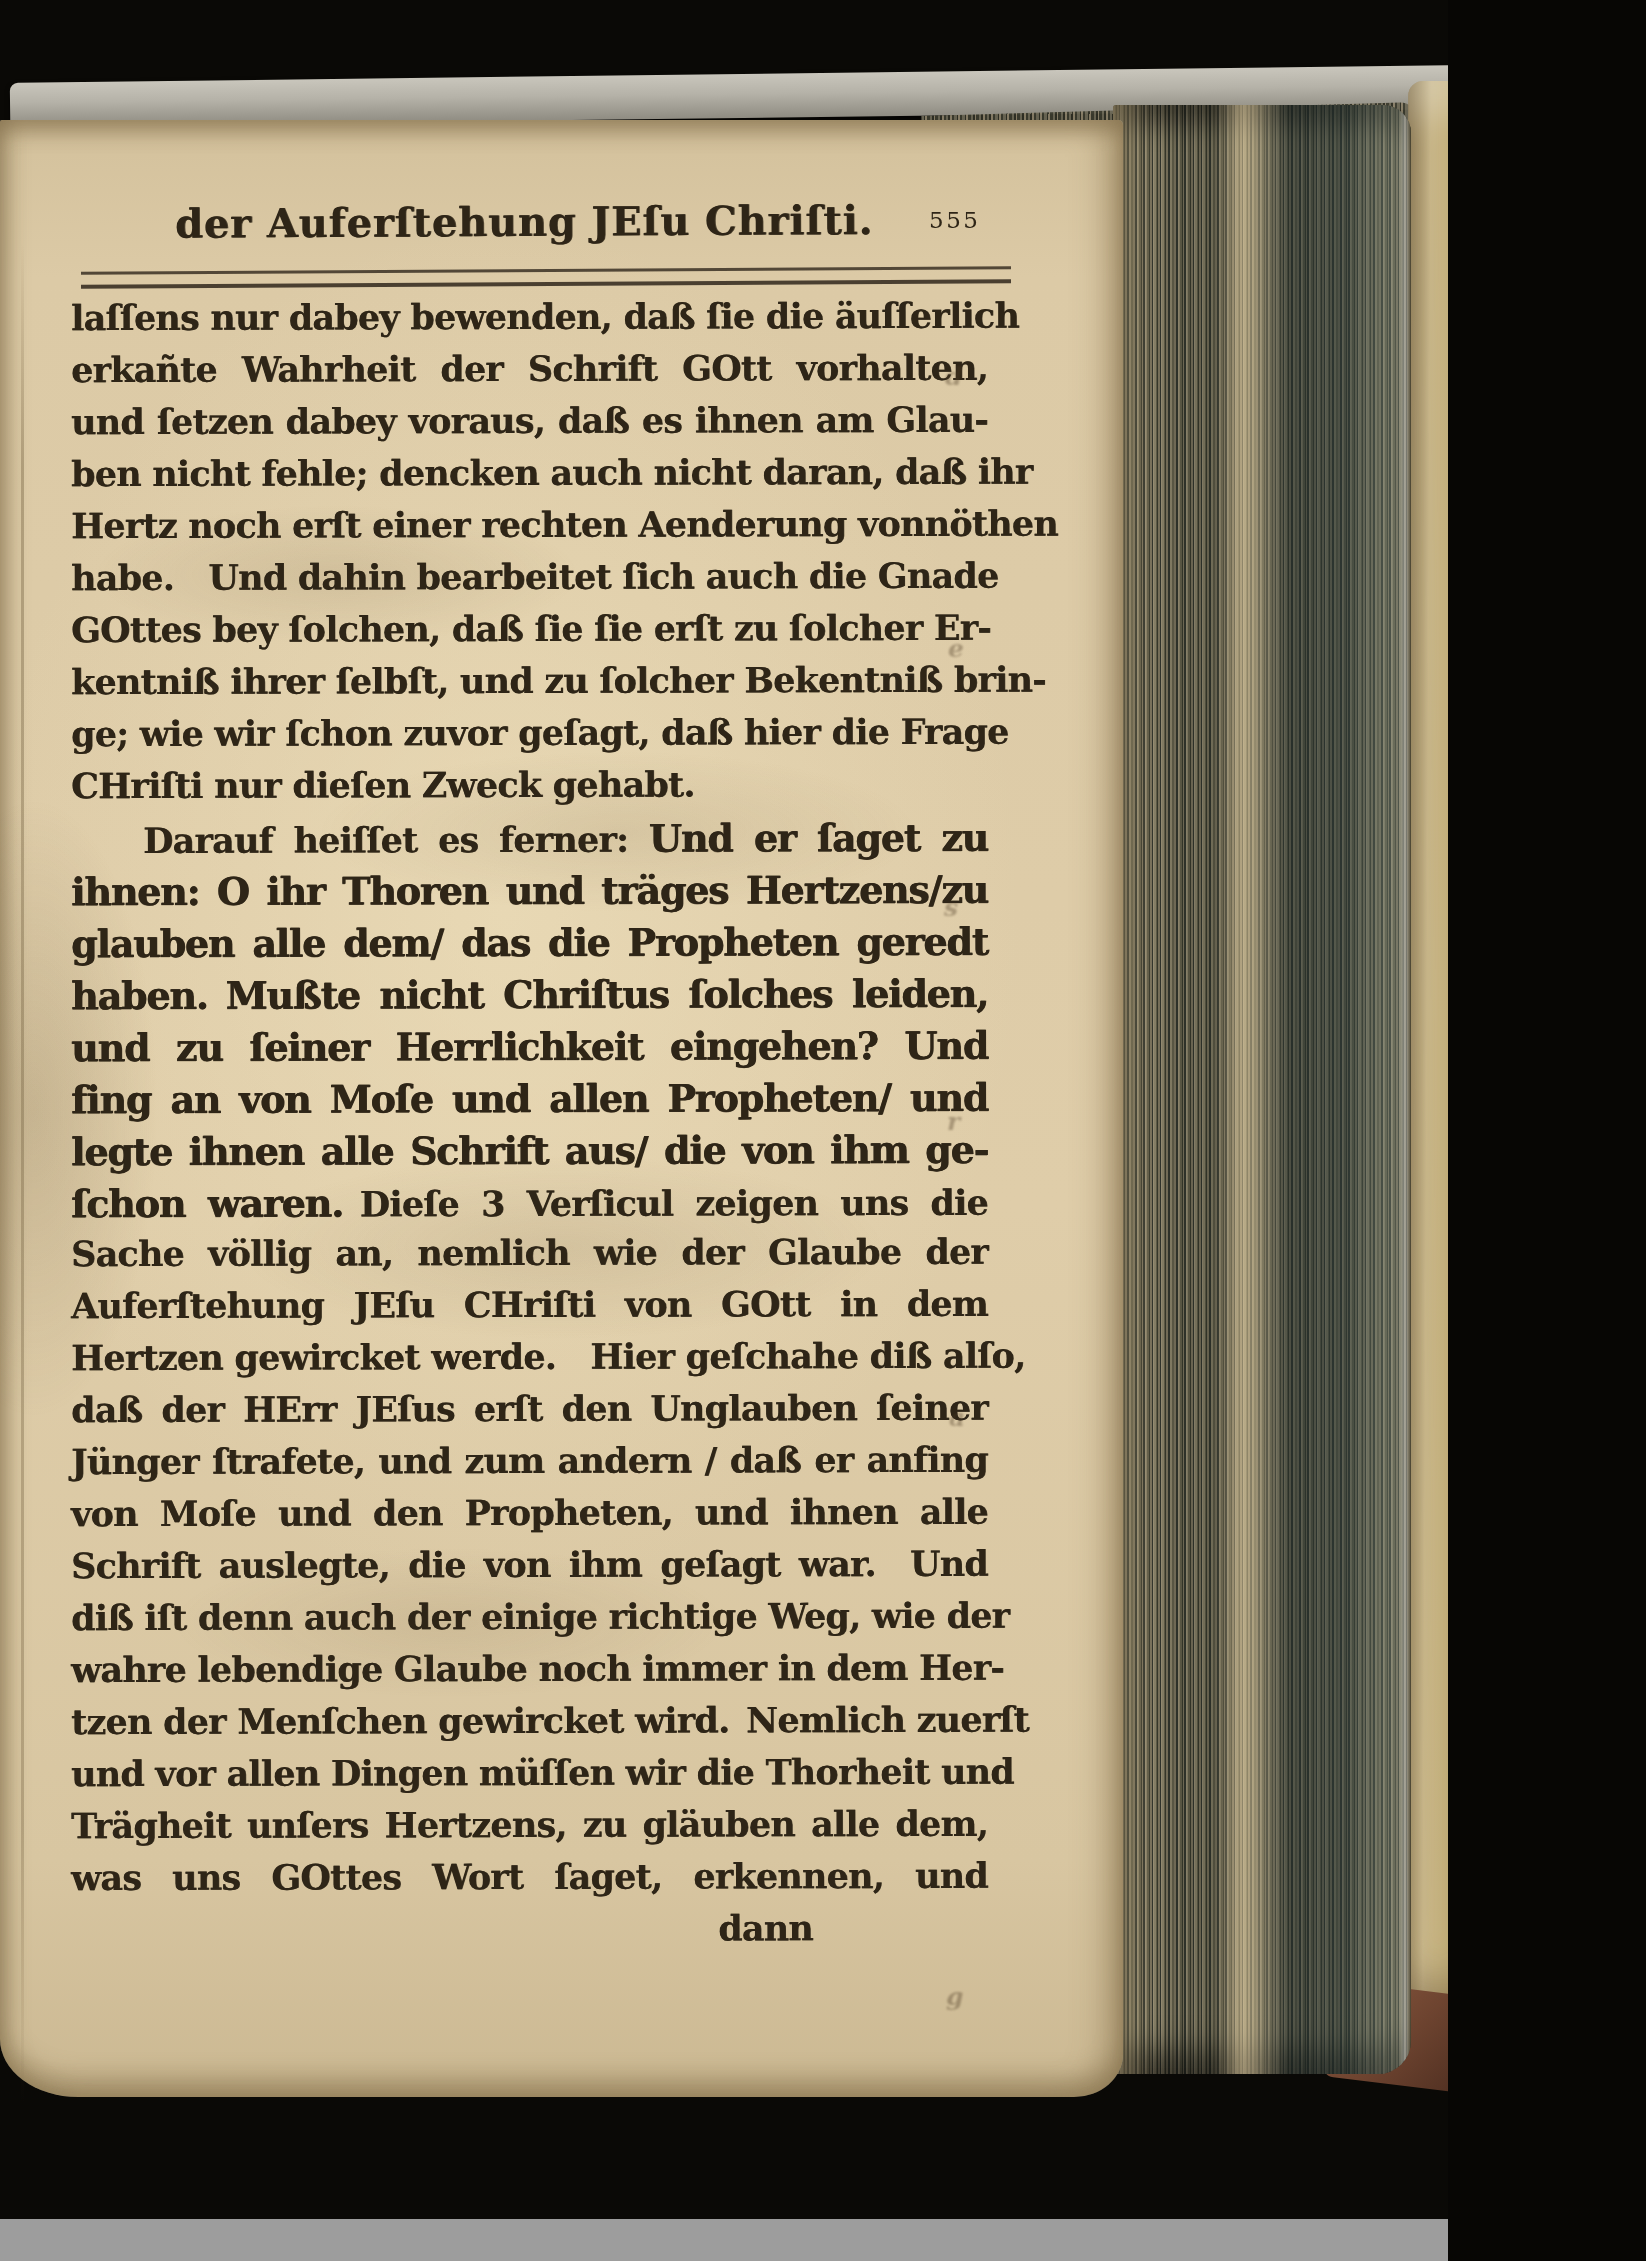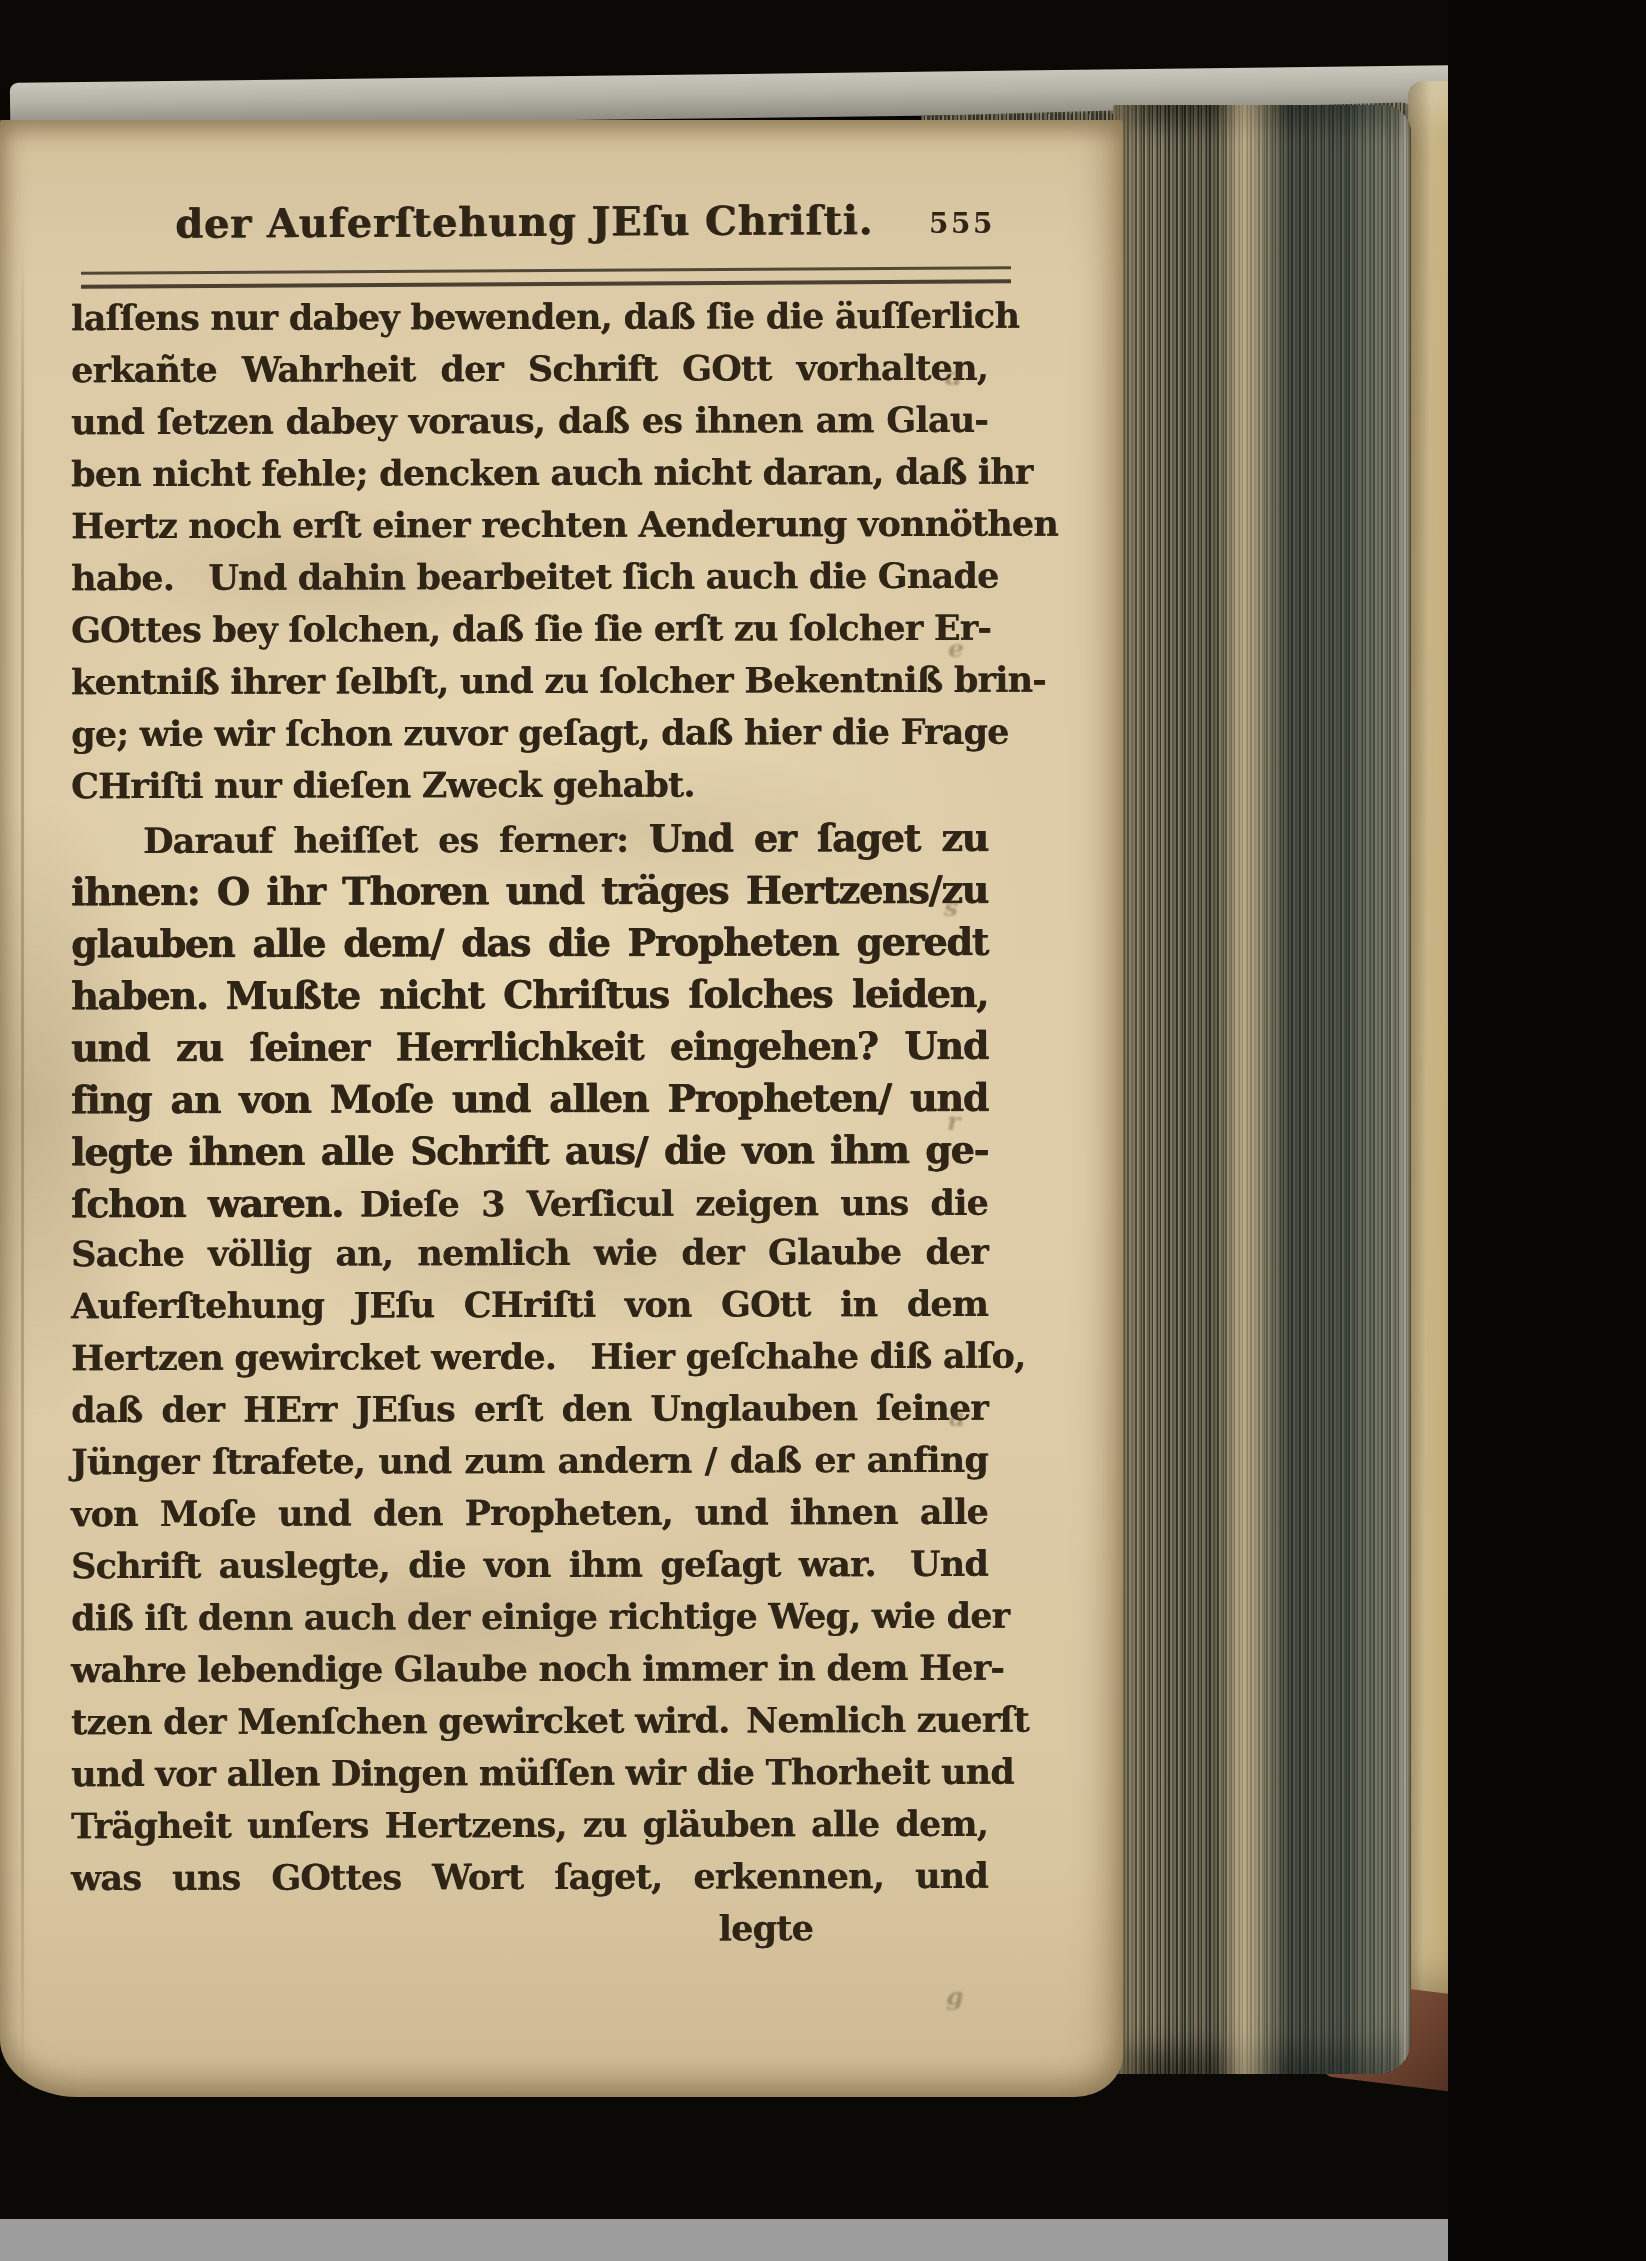--- a/index.html
+++ b/index.html
@@ -49,21 +49,21 @@
       radial-gradient(ellipse 395px 107px at 40% 76%, rgba(120,100,66,.13), transparent 70%),
       radial-gradient(ellipse 165px 412px at 3% 50%, rgba(110,92,58,.22), transparent 75%);}
   .crease{position:absolute;left:21.4px;top:123px;width:2.5px;height:1860px;
     background:linear-gradient(180deg,rgba(100,82,50,.0),rgba(100,82,50,.35) 12%,rgba(100,82,50,.3) 85%,rgba(100,82,50,0));}
 
   
   .ink{color:#2e2517;}
   .running-title{position:absolute;left:175px;top:198px;width:683px;
     font-size:40px;font-weight:bold;letter-spacing:0.8px;white-space:nowrap;
     text-shadow:0.8px 0 0 rgba(46,37,23,.8);transform:rotate(-0.3deg);}
-  .page-number{position:absolute;left:929px;top:207px;font-size:28px;font-weight:bold;letter-spacing:2.5px;}
+  .page-number{position:absolute;left:929px;top:207px;font-size:23px;font-weight:normal;letter-spacing:2.5px;}
   .rule{position:absolute;left:81px;width:930px;background:#3a3023;transform:rotate(-0.35deg);}
   .rule.r1{top:269px;height:3.3px;opacity:.85;}
   .rule.r2{top:282px;height:4.1px;opacity:.9;}
 
   .textcol{position:absolute;left:71px;top:296px;width:917px;}
   .line{height:52px;font-size:35px;font-weight:bold;letter-spacing:-0.8px;
     text-align:justify;text-align-last:justify;white-space:nowrap;
     text-shadow:0.4px 0 0 rgba(46,37,23,.75);transform:rotate(-0.15deg);}
   .line .q{font-size:38px;letter-spacing:-1.2px;
     text-shadow:0.7px 0 0 rgba(46,37,23,.95), 0 0.4px 0 rgba(46,37,23,.6);}
@@ -125,21 +125,21 @@
       <div class="line"><span class="n">daß der HErr JEſus erſt den Unglauben ſeiner</span></div>
       <div class="line"><span class="n">Jünger ſtrafete, und zum andern / daß er anfing</span></div>
       <div class="line"><span class="n">von Moſe und den Propheten, und ihnen alle</span></div>
       <div class="line"><span class="n">Schrift auslegte, die von ihm geſagt war. Und</span></div>
       <div class="line"><span class="n">diß iſt denn auch der einige richtige Weg, wie der</span></div>
       <div class="line"><span class="n">wahre lebendige Glaube noch immer in dem Her-</span></div>
       <div class="line"><span class="n">tzen der Menſchen gewircket wird. Nemlich zuerſt</span></div>
       <div class="line"><span class="n">und vor allen Dingen müſſen wir die Thorheit und</span></div>
       <div class="line"><span class="n">Trägheit unſers Hertzens, zu gläuben alle dem,</span></div>
       <div class="line"><span class="n">was uns GOttes Wort ſaget, erkennen, und</span></div>
-      <div class="line catch"><span class="n">legte</span></div>
+      <div class="line catch"><span class="n">dann</span></div>
     </div>
 
   <div class="footer-bar">
     
     
     
   </div>
 
 <span class="bleed" style="left: 945px; top: 362px;">d</span>
     <span class="bleed" style="left: 948px; top: 634px;">e</span>

